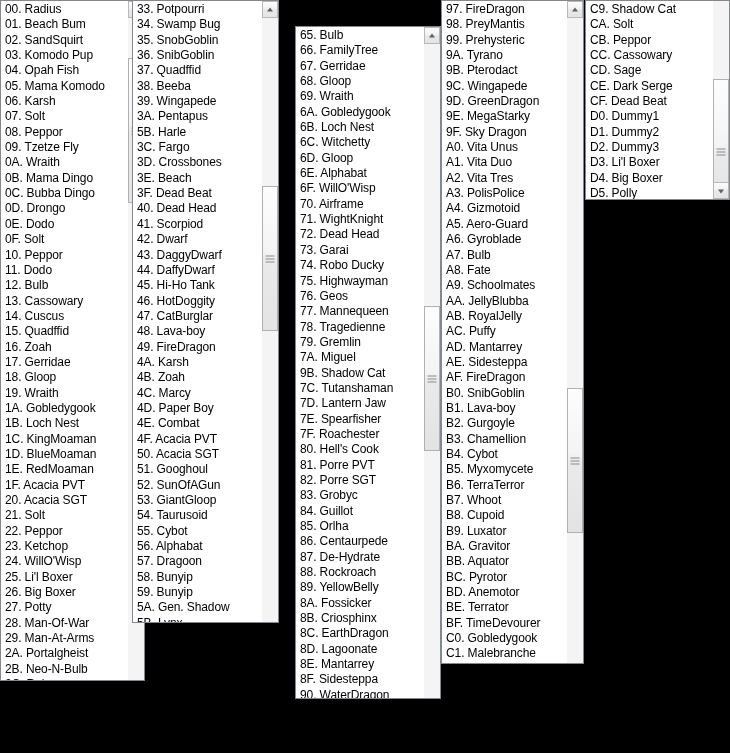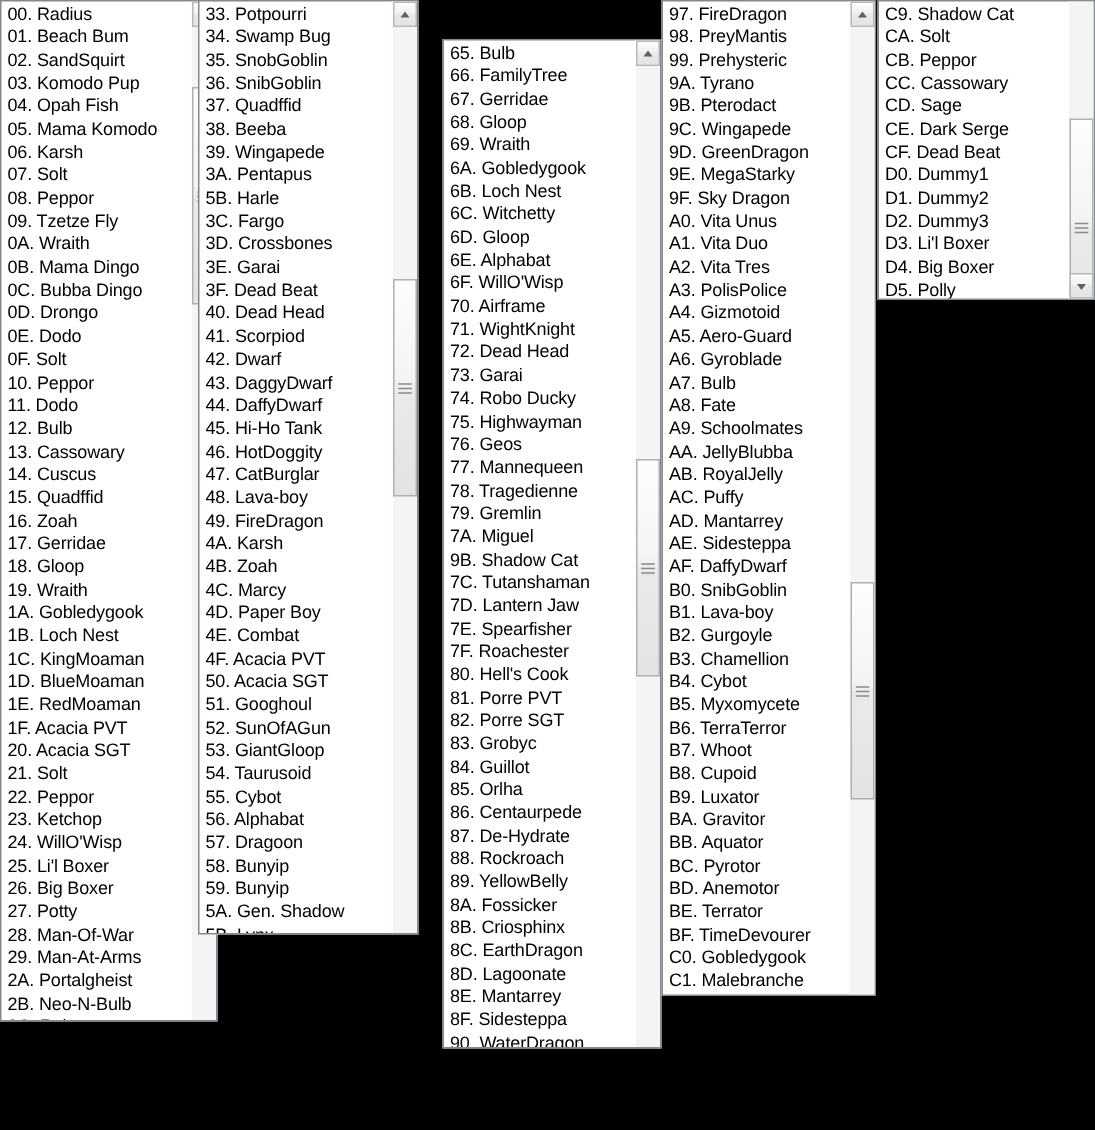--- a/index.html
+++ b/index.html
@@ -176,21 +176,21 @@
         <div class="item">34. Swamp Bug</div>
         <div class="item">35. SnobGoblin</div>
         <div class="item">36. SnibGoblin</div>
         <div class="item">37. Quadffid</div>
         <div class="item">38. Beeba</div>
         <div class="item">39. Wingapede</div>
         <div class="item">3A. Pentapus</div>
         <div class="item">5B. Harle</div>
         <div class="item">3C. Fargo</div>
         <div class="item">3D. Crossbones</div>
-        <div class="item">3E. Garai</div>
+        <div class="item">3E. Beach</div>
         <div class="item">3F. Dead Beat</div>
         <div class="item">40. Dead Head</div>
         <div class="item">41. Scorpiod</div>
         <div class="item">42. Dwarf</div>
         <div class="item">43. DaggyDwarf</div>
         <div class="item">44. DaffyDwarf</div>
         <div class="item">45. Hi-Ho Tank</div>
         <div class="item">46. HotDoggity</div>
         <div class="item">47. CatBurglar</div>
         <div class="item">48. Lava-boy</div>
@@ -308,21 +308,21 @@
         <div class="item">A5. Aero-Guard</div>
         <div class="item">A6. Gyroblade</div>
         <div class="item">A7. Bulb</div>
         <div class="item">A8. Fate</div>
         <div class="item">A9. Schoolmates</div>
         <div class="item">AA. JellyBlubba</div>
         <div class="item">AB. RoyalJelly</div>
         <div class="item">AC. Puffy</div>
         <div class="item">AD. Mantarrey</div>
         <div class="item">AE. Sidesteppa</div>
-        <div class="item">AF. DaffyDwarf</div>
+        <div class="item">AF. FireDragon</div>
         <div class="item">B0. SnibGoblin</div>
         <div class="item">B1. Lava-boy</div>
         <div class="item">B2. Gurgoyle</div>
         <div class="item">B3. Chamellion</div>
         <div class="item">B4. Cybot</div>
         <div class="item">B5. Myxomycete</div>
         <div class="item">B6. TerraTerror</div>
         <div class="item">B7. Whoot</div>
         <div class="item">B8. Cupoid</div>
         <div class="item">B9. Luxator</div>

